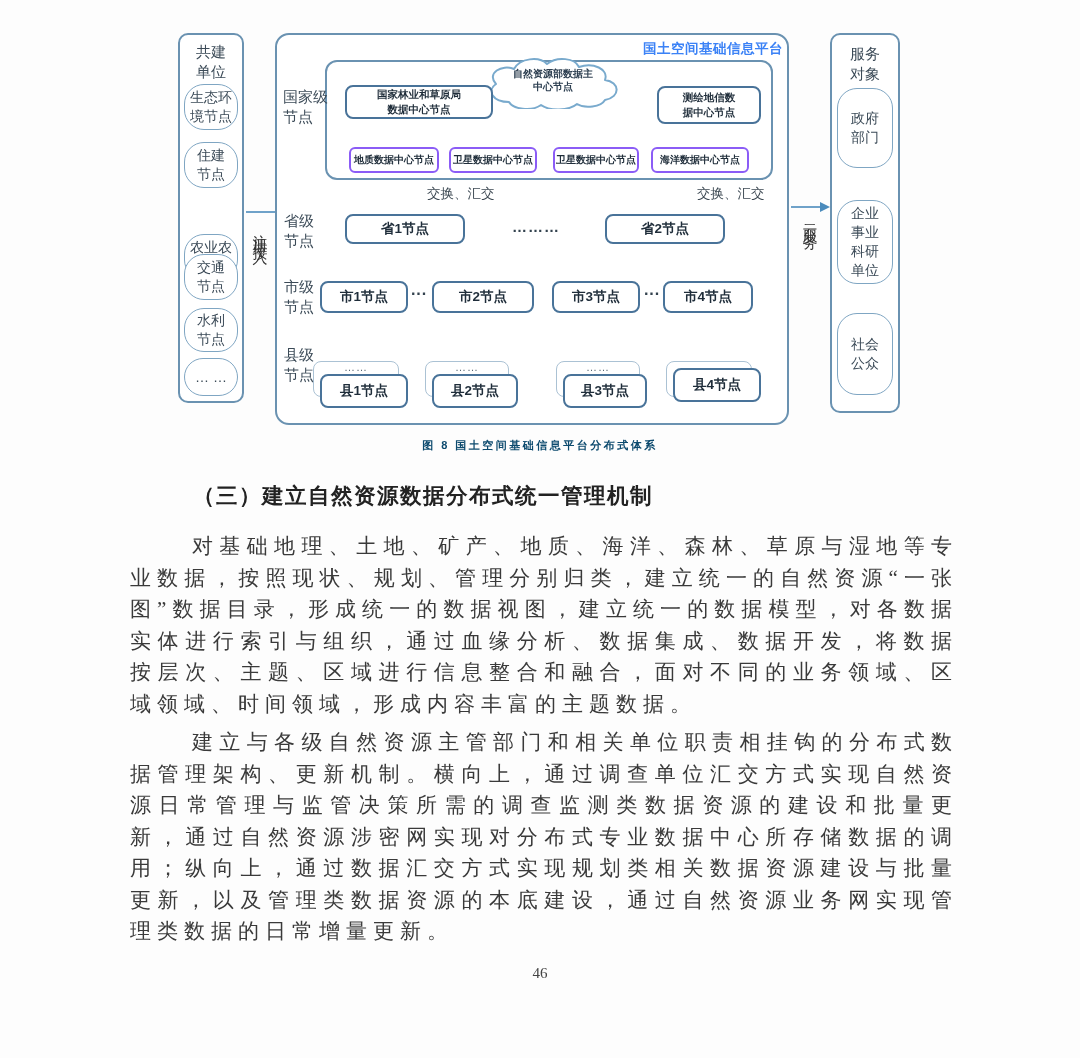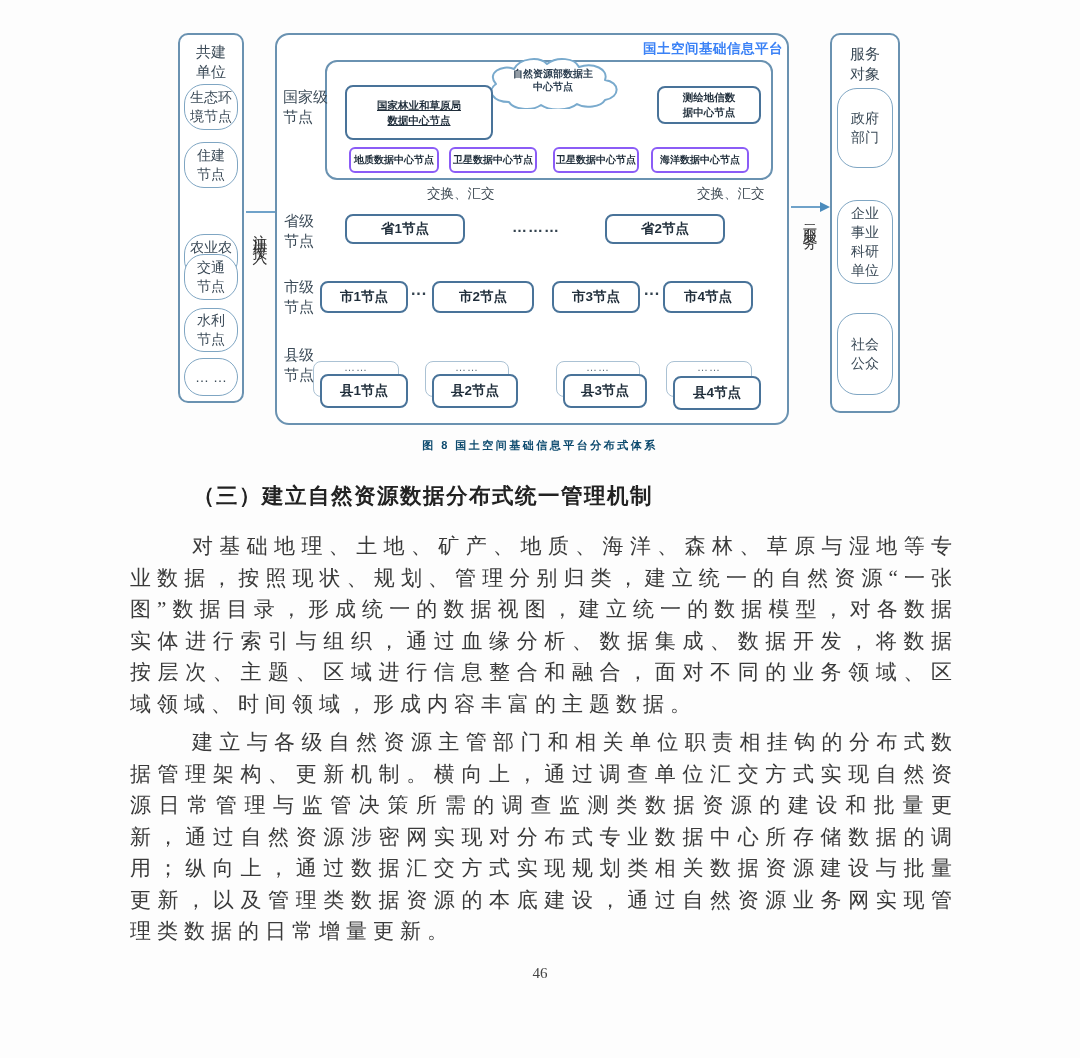--- a/index.html
+++ b/index.html
@@ -125,21 +125,21 @@
     <div class="abs level-label pre" style="left:283px;top:87px;width:52px;">国家级
 节点</div>
     <div class="abs inner-box" style="left:325px;top:60px;width:448px;height:120px;"></div>
 
     <svg class="abs" style="left:475px;top:57px;z-index:3;" width="156" height="52" viewBox="0 0 156 52">
       <path d="M 34 45 C 18 45, 11 34, 21 27 C 11 16, 27 7, 39 12 C 45 1, 64 -1, 72 7 C 82 -1, 100 1, 104 10 C 118 5, 134 12, 130 23 C 145 25, 146 40, 130 43 C 126 50, 110 52, 102 47 C 94 54, 74 54, 66 48 C 56 55, 38 52, 34 45 Z" fill="#ffffff" stroke="#79aacd" stroke-width="2" stroke-linejoin="round"></path>
     </svg>
     <div class="abs cloud-text pre" style="left:487px;top:67px;width:132px;">自然资源部数据主
 中心节点</div>
 
-    <div class="abs node-light pre" style="left:345px;top:85px;width:148px;height:55px;text-decoration:underline;">国家林业和草原局
+    <div class="abs node-light pre" style="left:345px;top:85px;width:148px;height:34px;">国家林业和草原局
 数据中心节点</div>
     <div class="abs node-light pre" style="left:657px;top:86px;width:104px;height:38px;">测绘地信数
 据中心节点</div>
 
     <div class="abs node-small" style="left:349px;top:147px;width:90px;height:26px;">地质数据中心节点</div>
     <div class="abs node-small" style="left:449px;top:147px;width:88px;height:26px;">卫星数据中心节点</div>
     <div class="abs node-small" style="left:553px;top:147px;width:86px;height:26px;">卫星数据中心节点</div>
     <div class="abs node-small" style="left:651px;top:147px;width:98px;height:26px;">海洋数据中心节点</div>
 
     <div class="abs exchange" style="left:427px;top:185px;">交换、汇交</div>
@@ -170,21 +170,21 @@
     <div class="abs county-back" style="left:425px;top:361px;width:84px;height:36px;"></div>
     <div class="abs county-dots" style="left:425px;top:361px;width:84px;">……</div>
     <div class="abs node-bold" style="left:432px;top:374px;width:86px;height:34px;">县2节点</div>
 
     <div class="abs county-back" style="left:556px;top:361px;width:84px;height:36px;"></div>
     <div class="abs county-dots" style="left:556px;top:361px;width:84px;">……</div>
     <div class="abs node-bold" style="left:563px;top:374px;width:84px;height:34px;">县3节点</div>
 
     <div class="abs county-back" style="left:666px;top:361px;width:86px;height:36px;"></div>
     <div class="abs county-dots" style="left:666px;top:361px;width:86px;">……</div>
-    <div class="abs node-bold" style="left:673px;top:376px;width:88px;height:34px;text-align:right;">县4节点</div>
+    <div class="abs node-bold" style="left:673px;top:368px;width:88px;height:34px;text-align:right;">县4节点</div>
 
     <div class="abs vtext" style="left:800px;top:213px;height:80px;">云服务</div>
 
     <div class="abs panel" style="left:830px;top:33px;width:70px;height:380px;"></div>
     <div class="abs panel-title pre" style="left:830px;top:44px;width:70px;">服务
 对象</div>
     <div class="abs side-item pre" style="left:837px;top:88px;width:56px;height:80px;">政府
 部门</div>
     <div class="abs side-item pre" style="left:837px;top:200px;width:56px;height:84px;">企业
 事业

